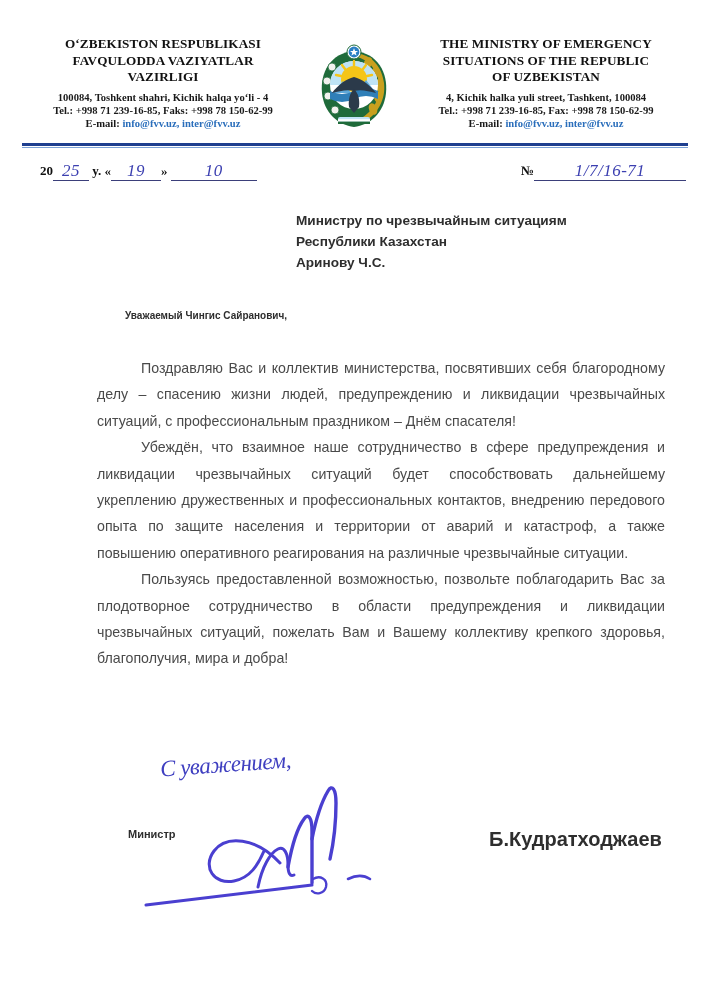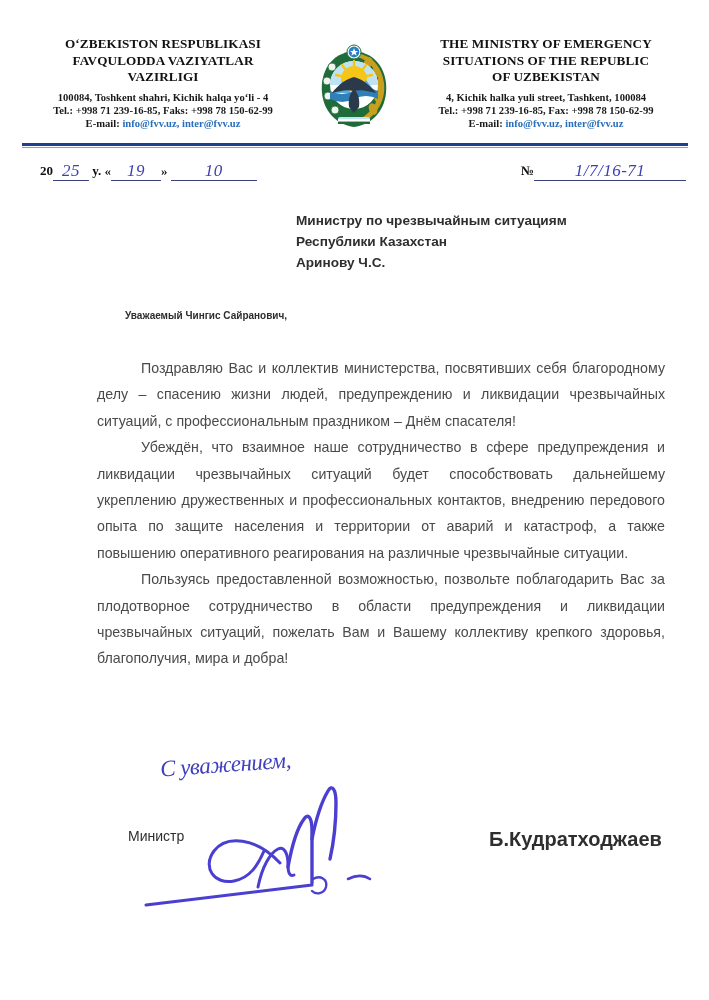--- a/index.html
+++ b/index.html
@@ -182,22 +182,22 @@
     pointer-events: none;
   }
   #sig-row {
     position: absolute;
     left: 0; top: 828px;
     width: 709px; height: 24px;
   }
   #sig-title {
     position: absolute;
     left: 128px; top: 0;
-    font-size: 14px;
-    font-weight: normal;
+    font-size: 11px;
+    font-weight: bold;
     color: #2e2e2e;
     white-space: nowrap;
   }
   #sig-name {
     position: absolute;
     left: 489px; top: 0;
     font-size: 20px;
     font-weight: bold;
     color: #2e2e2e;
     white-space: nowrap;

